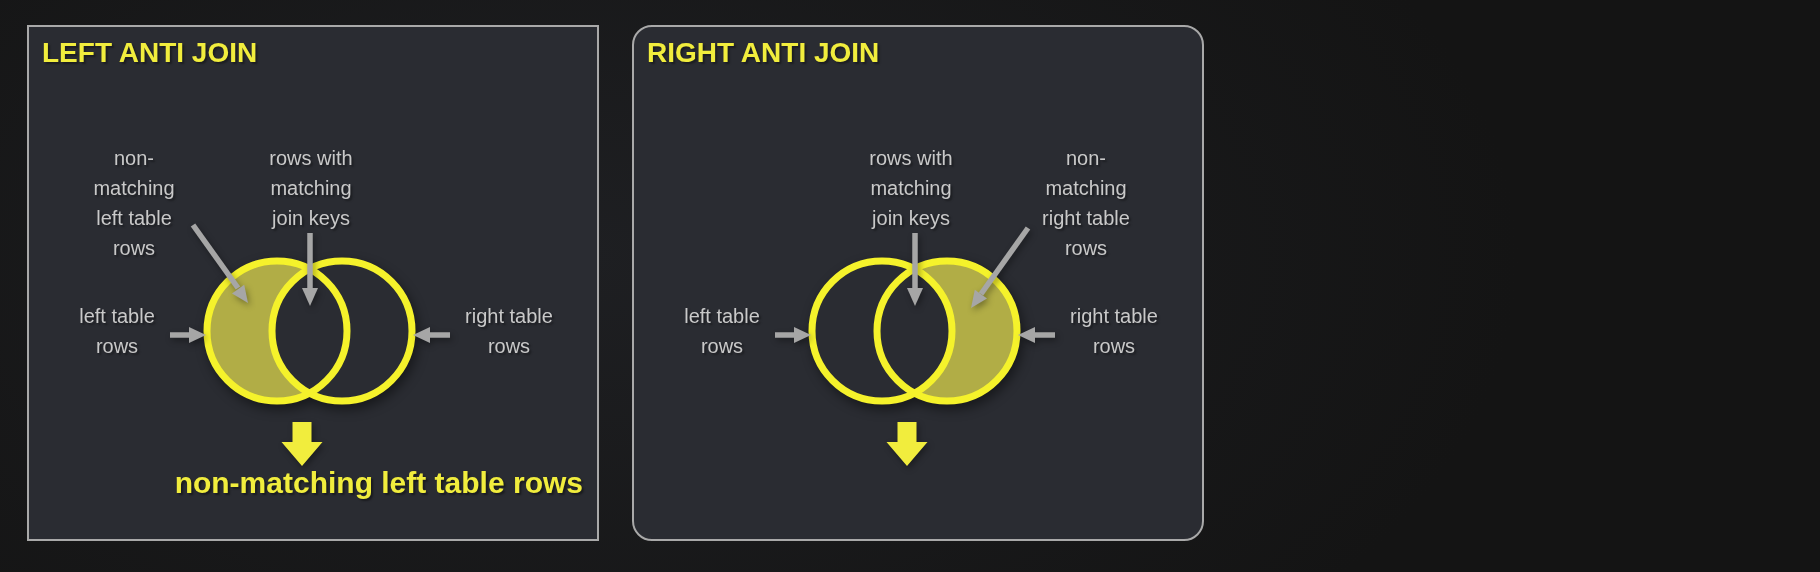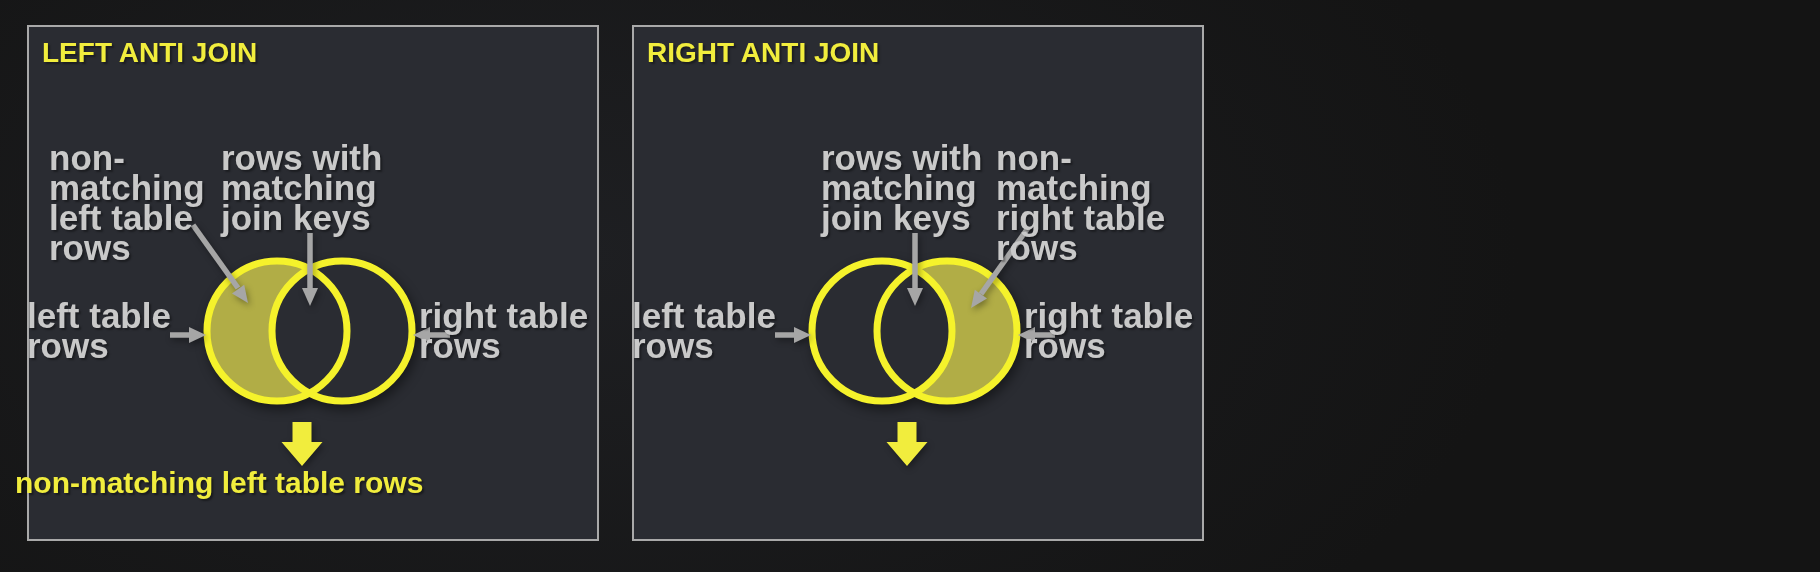--- a/index.html
+++ b/index.html
@@ -15,21 +15,21 @@
   .panel {
     position: absolute;
     top: 25px;
     width: 572px;
     height: 516px;
     box-sizing: border-box;
     background: var(--panel-bg, #2a2c32);
     border: 2px solid var(--panel-border, #a9a9a9);
   }
   .panel-left  { left: 27px; }
-  .panel-right { left: 632px; }
+  .panel-right { left: 632px; border-radius: 20px; }
 
   .panel-title {
     position: absolute;
     left: 13px;
     top: 10px;
     margin: 0;
     font-size: 28px;
     font-weight: bold;
     color: var(--accent-yellow, #f1ed3d);
     text-shadow: 2px 2px 2px rgba(0,0,0,0.35);
@@ -46,42 +46,41 @@
   .ring          { fill: none; stroke: var(--ring-yellow, #f5f22b); stroke-width: 7; }
   .crescent-fill { fill: var(--olive-fill, #b1ad46); }
   .mask-fill     { fill: var(--panel-bg, #2a2c32); }
   .arrow-shaft   { stroke: var(--arrow-gray, #a6a6a6); stroke-width: 5.5; fill: none; }
   .arrow-head    { fill: var(--arrow-gray, #a6a6a6); }
   .block-arrow   { fill: var(--accent-yellow, #f1ed3d); }
 
   .lbl {
     position: absolute;
     color: var(--label-gray, #c9c9c9);
-    font-size: 35px;
+    font-size: 20px;
     line-height: 30px;
-    text-align: left;
+    text-align: center;
     white-space: pre-line;
     text-shadow: 2px 2px 2px rgba(0,0,0,0.35);
-    font-weight: bold;
   }
   .lbl-a, .lbl-b { top: 116px; }
   .panel-left  .lbl-a { left: 20px;  width: 170px; }
   .panel-left  .lbl-b { left: 192px; width: 180px; }
   .panel-right .lbl-b { left: 187px; width: 180px; }
   .panel-right .lbl-a { left: 362px; width: 180px; }
   .lbl-left  { left: -2px;  width: 180px; top: 274px; }
   .lbl-right { left: 390px; width: 180px; top: 274px; }
 
   .result {
     position: absolute;
     left: 0;
     width: 100%;
     top: 439px;
     transform: translateX(-14px);
-    text-align: left;
+    text-align: right;
     font-size: 30px;
     font-weight: bold;
     color: var(--accent-yellow, #f1ed3d);
     text-shadow: 2px 2px 2px rgba(0,0,0,0.4);
   }
 </style>
 </head>
 <body>
 
 <section class="panel panel-left">

